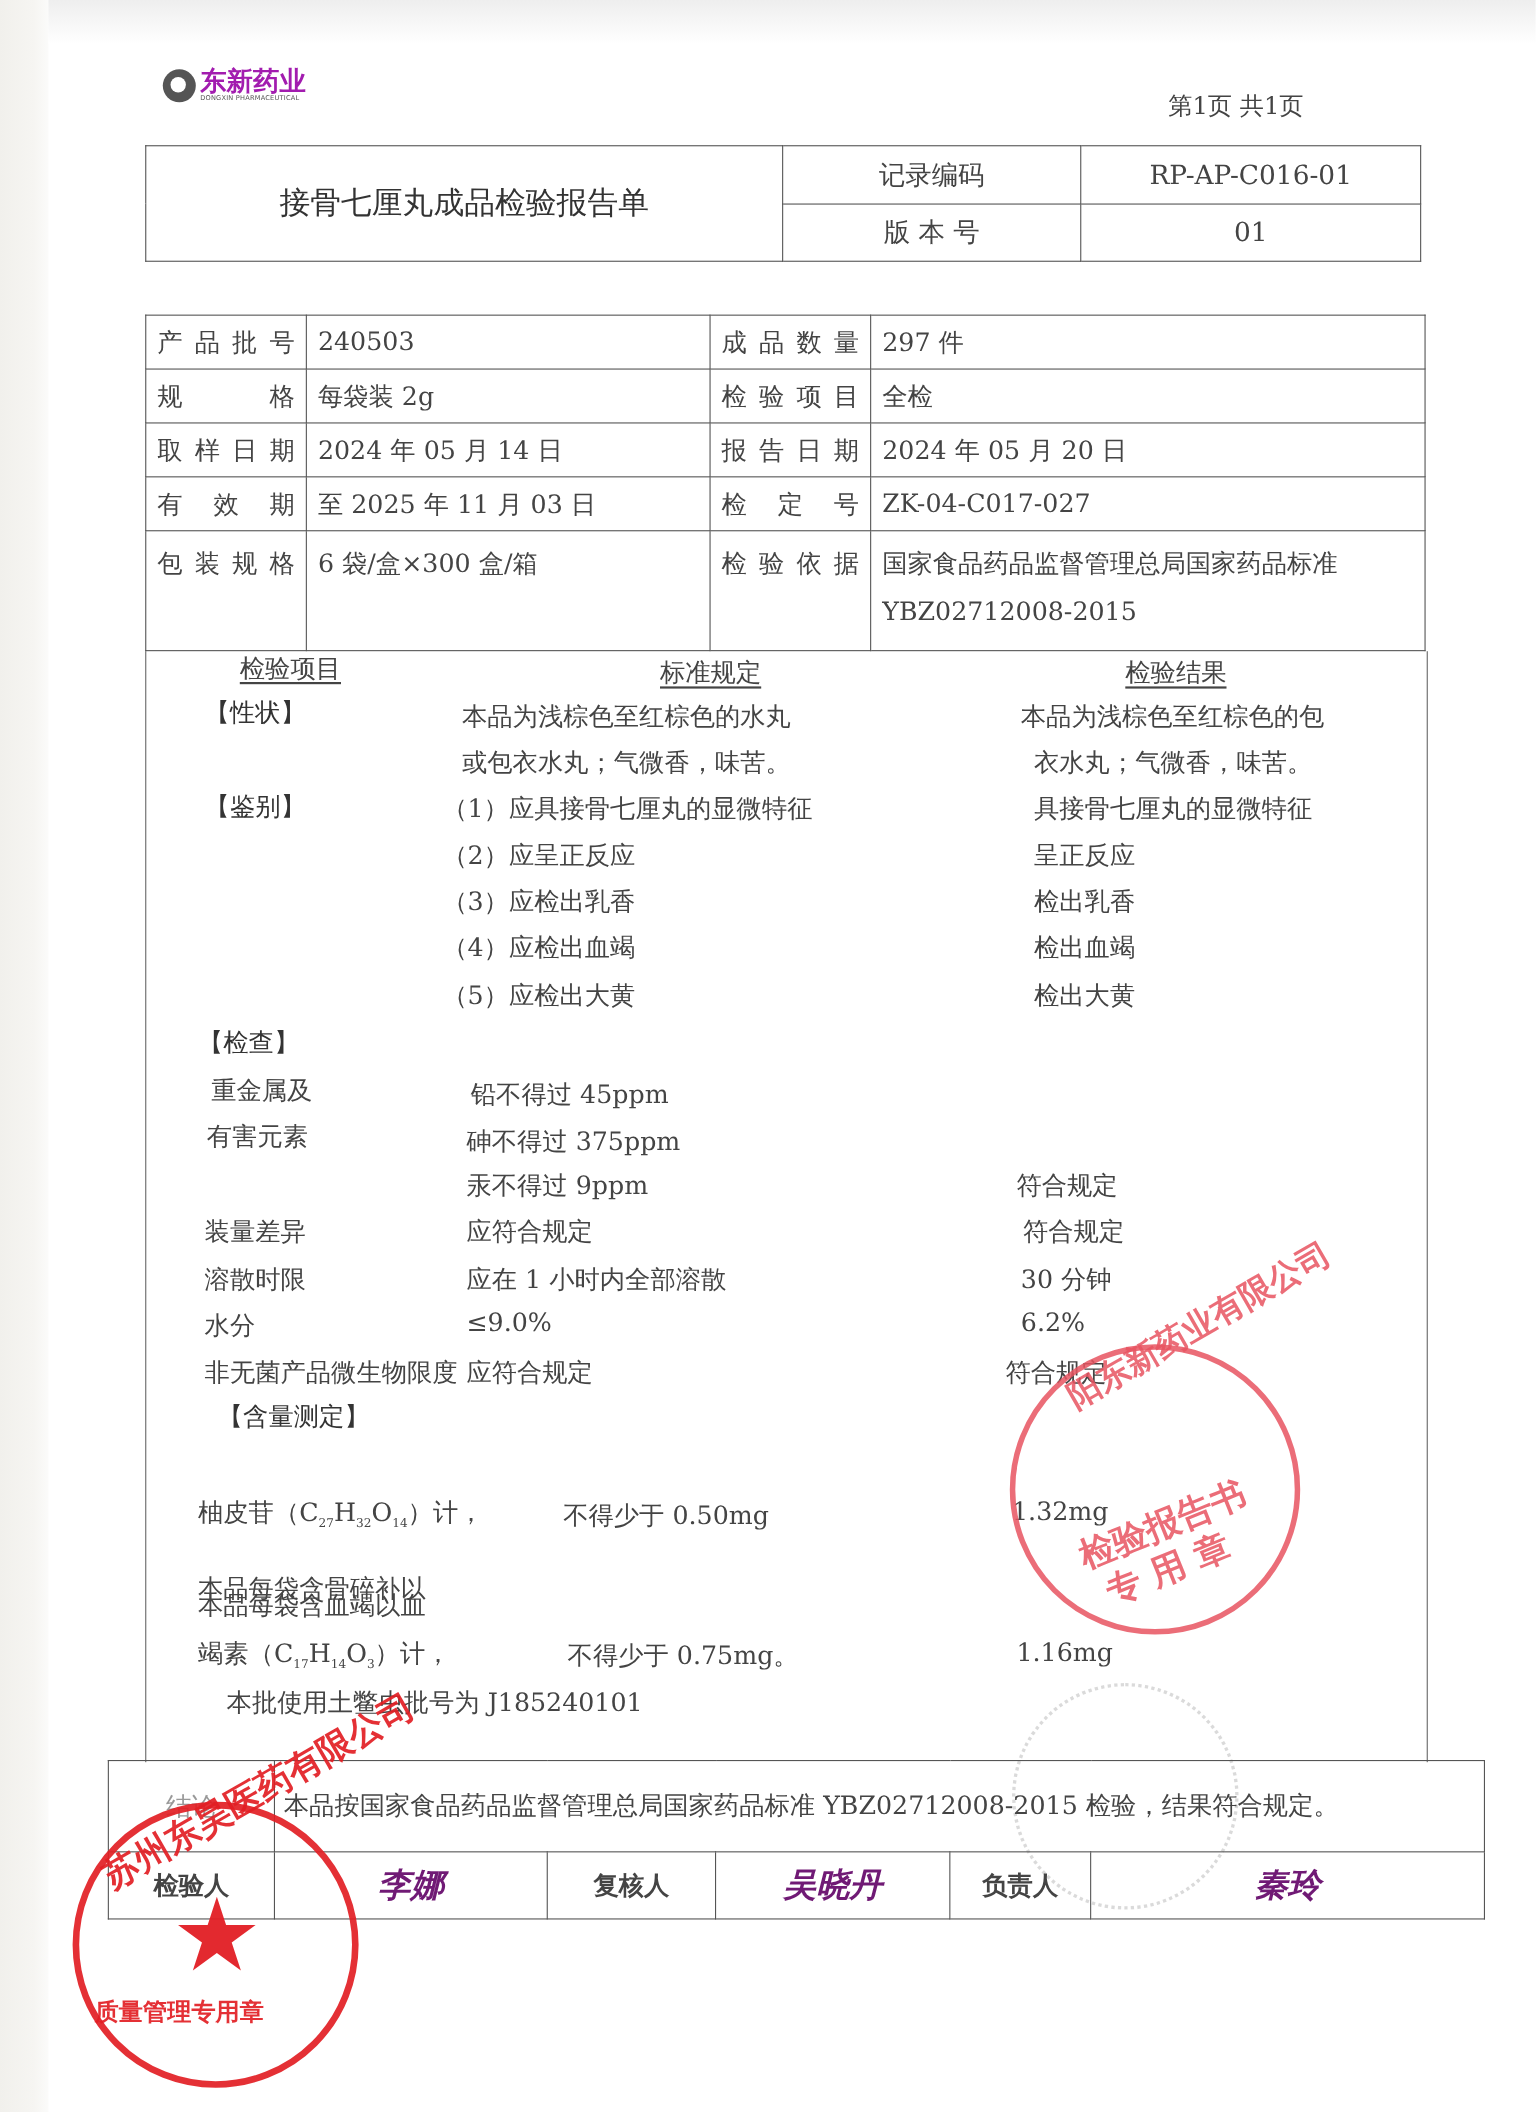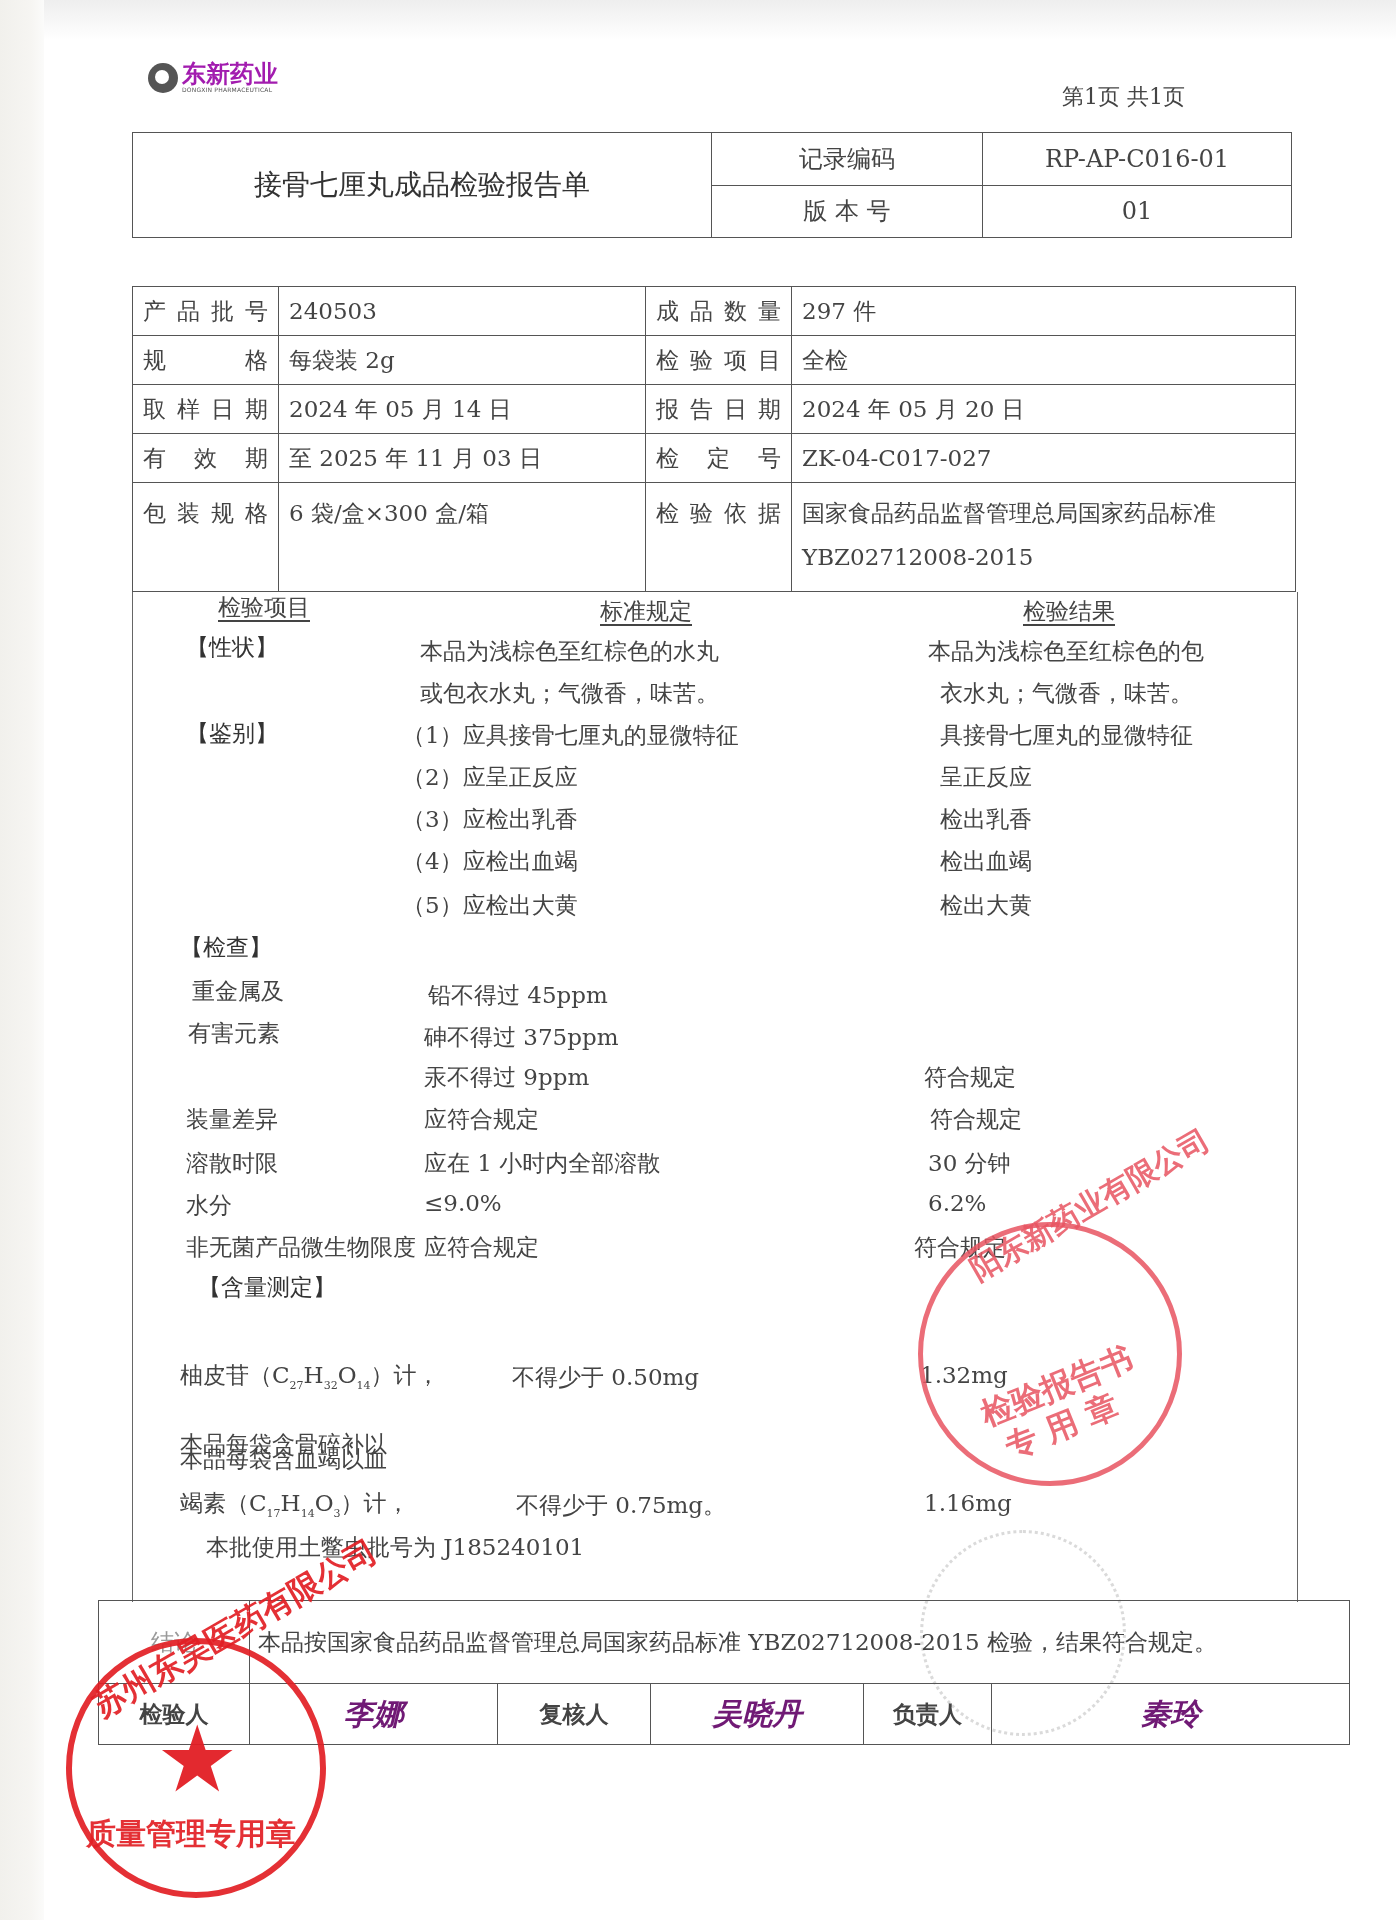--- a/index.html
+++ b/index.html
@@ -226,14 +226,14 @@
 
 <div class="stamp stamp1">
   <span class="stamp-text" style="left:40px;top:28px;font-size:30px;transform:rotate(-30deg);transform-origin:left top;">阳东新药业有限公司</span>
   <span class="stamp-text" style="left:54px;top:138px;font-size:32px;transform:rotate(-22deg);">检验报告书</span>
   <span class="stamp-text" style="left:80px;top:178px;font-size:32px;transform:rotate(-22deg);">专 用 章</span>
 </div>
 
 <div class="stamp stamp2">
   <span class="stamp-text" style="left:14px;top:46px;font-size:32px;transform:rotate(-30deg);transform-origin:left top;">苏州东昊医药有限公司</span>
   <span class="star">★</span>
-  <span class="stamp-text" style="left:14px;top:170px;font-size:30px;">质量管理专用章</span>
+  <span class="stamp-text" style="left:14px;top:170px;font-size:22px;">质量管理专用章</span>
 </div>
 
 </body></html>

